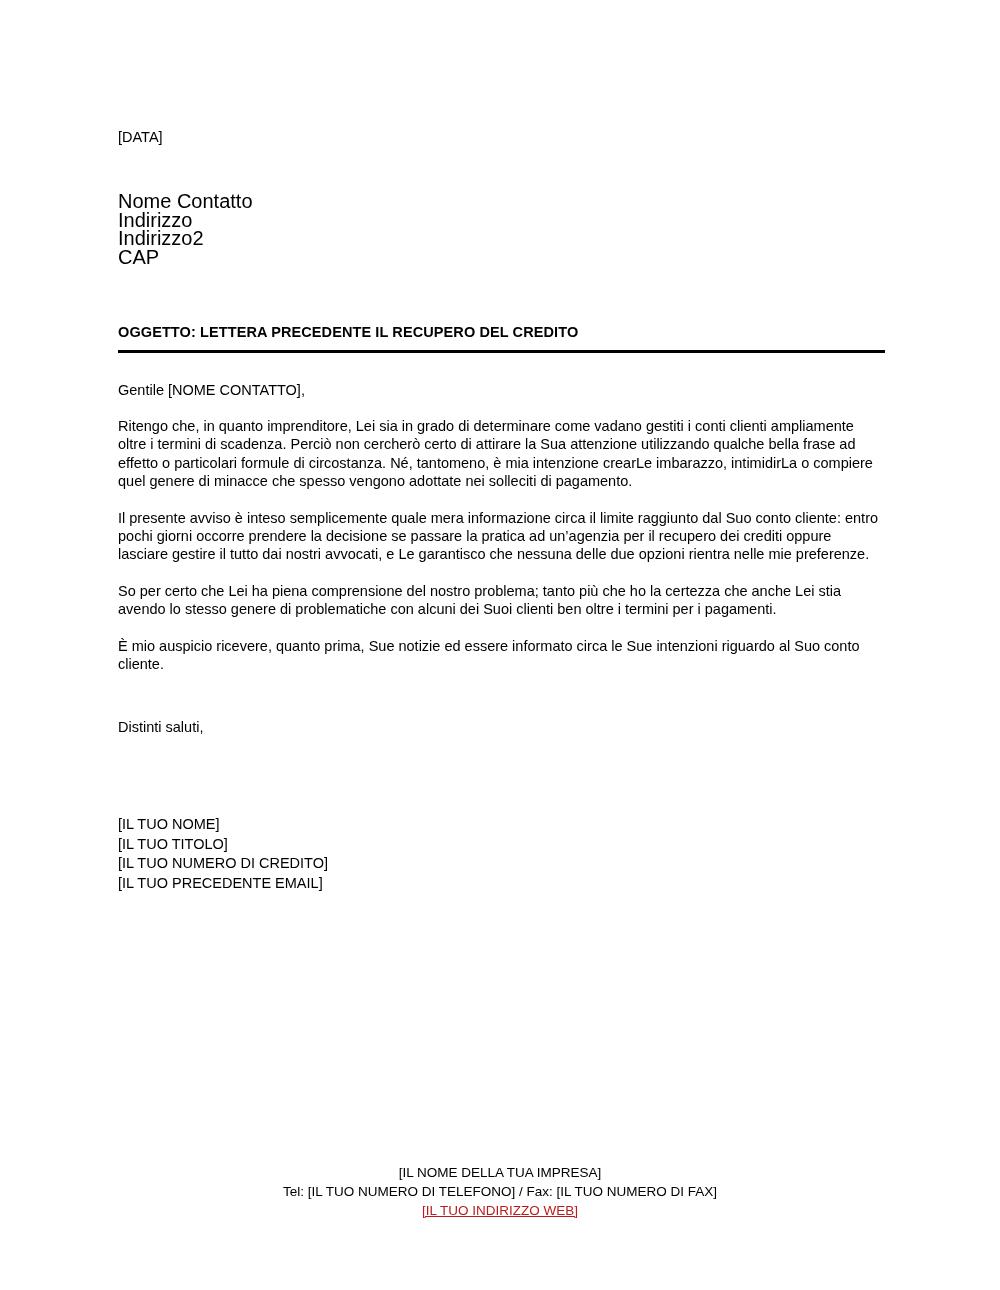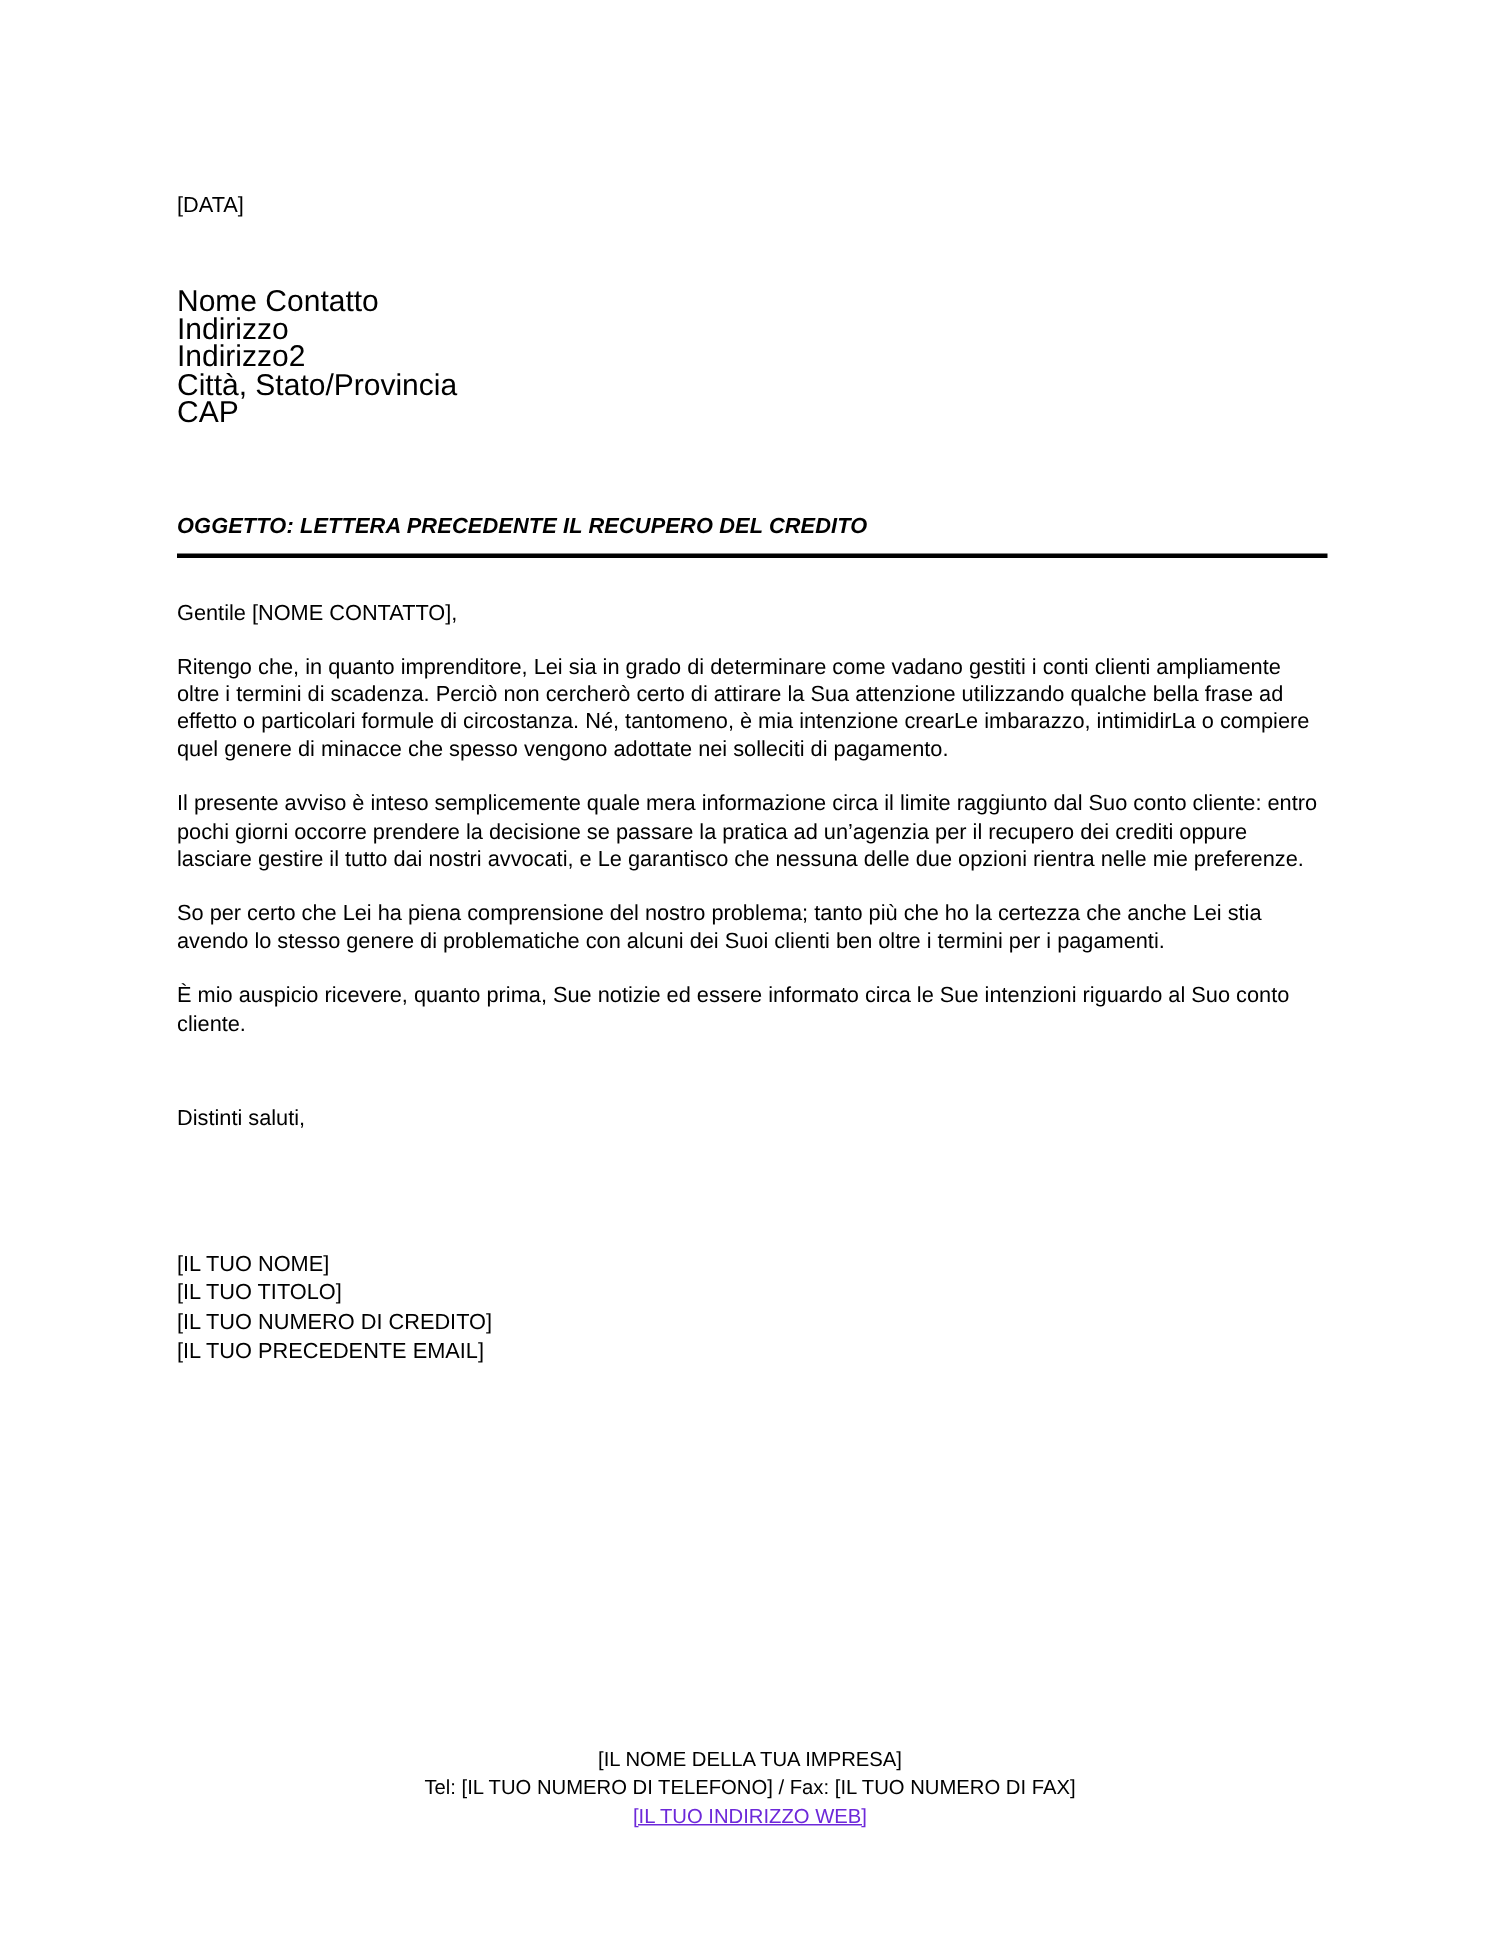--- a/index.html
+++ b/index.html
@@ -49,21 +49,20 @@
   }
 
   .subject-wrap {
     margin-top: 57px;
   }
   .subject {
     font-size: 14.5px;
     font-weight: bold;
     line-height: 18px;
     letter-spacing: 0.1px;
-    font-style: italic;
   }
   .rule {
     margin-top: 9px;
     width: 767px;
     height: 3px;
     background: #000000;
     border: 0;
   }
 
   .salutation {
@@ -100,39 +99,38 @@
     top: 1163px;
     width: 1000px;
     text-align: center;
     font-size: 13.5px;
     line-height: 19px;
   }
   .footer-company {
     font-weight: normal;
   }
   .footer-link {
-    color: #6d28d9;
+    color: #b91c1c;
     text-decoration: underline;
     cursor: pointer;
   }
 </style>
 </head>
 <body>
 
 <div class="page">
 
   <div class="content">
 
     <div class="date-line">[DATA]</div>
 
     <div class="recipient-block">
       <div class="recipient-line">Nome Contatto</div>
       <div class="recipient-line">Indirizzo</div>
       <div class="recipient-line">Indirizzo2</div>
-      <div class="recipient-line">Città, Stato/Provincia</div>
       <div class="recipient-line">CAP</div>
     </div>
 
     <div class="subject-wrap">
       <div class="subject">OGGETTO: LETTERA PRECEDENTE IL RECUPERO DEL CREDITO</div>
       <div class="rule"></div>
     </div>
 
     <div class="salutation">Gentile [NOME CONTATTO],</div>
 

